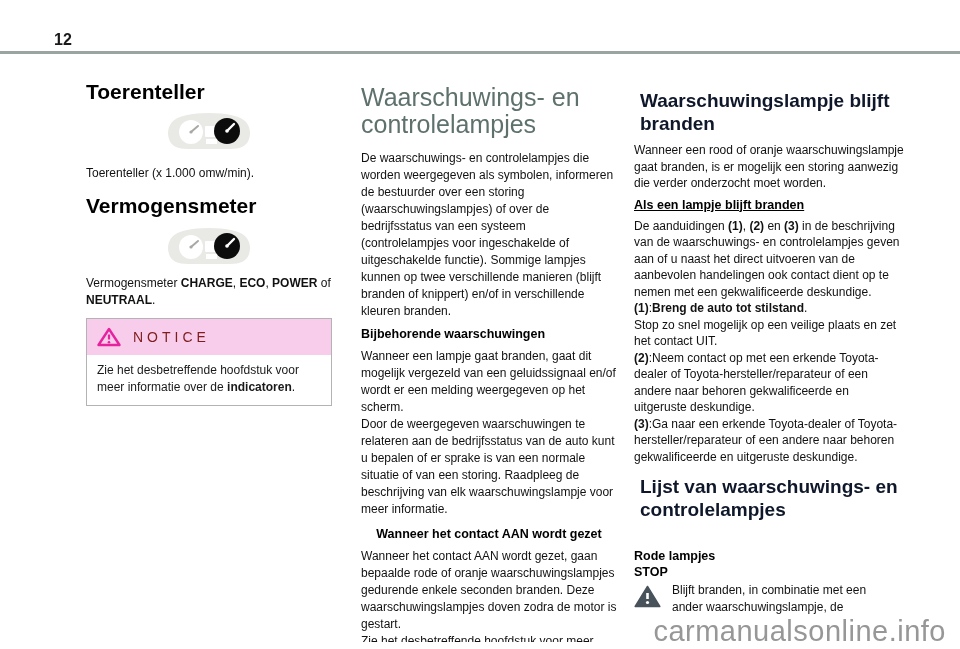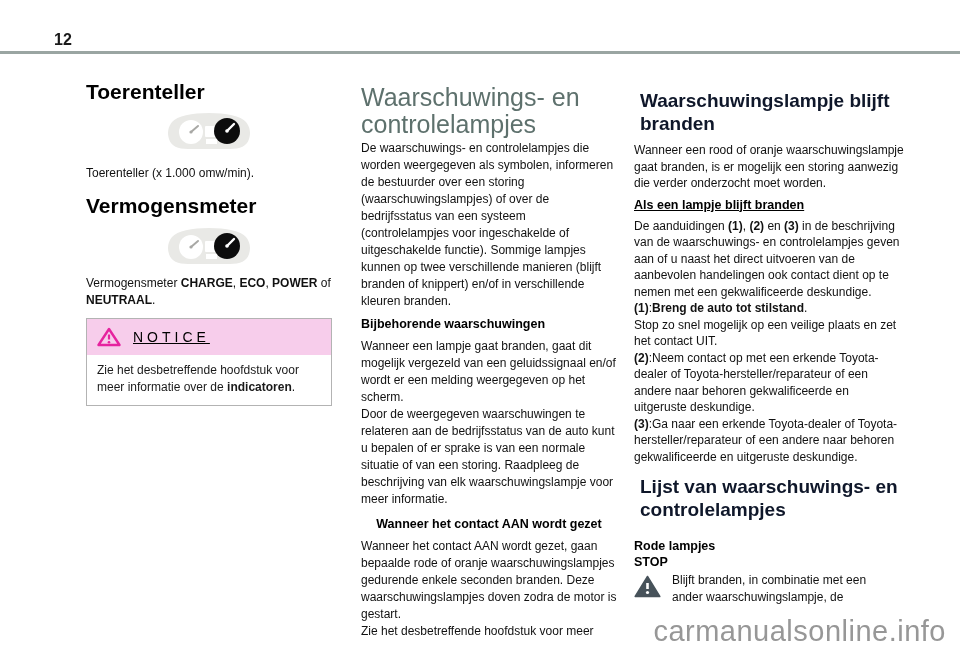--- a/index.html
+++ b/index.html
@@ -27,34 +27,34 @@
   .subhead{font-size:12.5px;line-height:16px;font-weight:bold;color:#000;}
   .bb{font-weight:bold;}
 
   .icon-wrap{text-align:center;margin:8px 0 4px;}
   .col-left .cap1{margin-top:10px;}
   .col-left .h2{margin-top:12px;}
   .col-left .cap2{margin-top:5px;}
 
   .notice-box{margin-top:9px;border:1px solid #b3b3b3;background:#fff;}
   .notice-head{background:#f7cdeb;display:flex;align-items:center;gap:12px;padding:5px 10px;height:26px;}
-  .notice-title{font-size:14px;letter-spacing:4px;color:#000000;font-weight:500;text-decoration:underline;}
+  .notice-title{font-size:14px;letter-spacing:4px;color:#7f1d1d;font-weight:500;}
   .notice-body{padding:7px 10px 9px 10px;font-size:12px;line-height:17px;}
 
-  .mid-p1{margin-top:2px;}
+  .mid-p1{margin-top:12px;}
   .mid-sub1{margin-top:6px;}
   .mid-p2{margin-top:6px;}
   .mid-sub2{margin-top:8px;text-align:center;}
   .mid-p4{margin-top:6px;}
 
   .r-p1{margin-top:7px;}
   .r-sub1{margin-top:5px;text-decoration:underline;}
   .r-p2{margin-top:5px;}
   .r-h2{margin-top:10px;}
-  .r-sub2{margin-top:17px;}
+  .r-sub2{margin-top:27px;}
   .r-sub3{}
   .stop-row{margin-top:2px;display:flex;align-items:flex-start;gap:11px;}
   .stop-row .tri{flex:0 0 auto;margin-top:3px;}
   .stop-row .txt{width:225px;}
 
   .watermark{
     position:absolute;right:14px;top:615px;font-size:29px;color:#979797;
     letter-spacing:0.5px;
   }
 </style>

